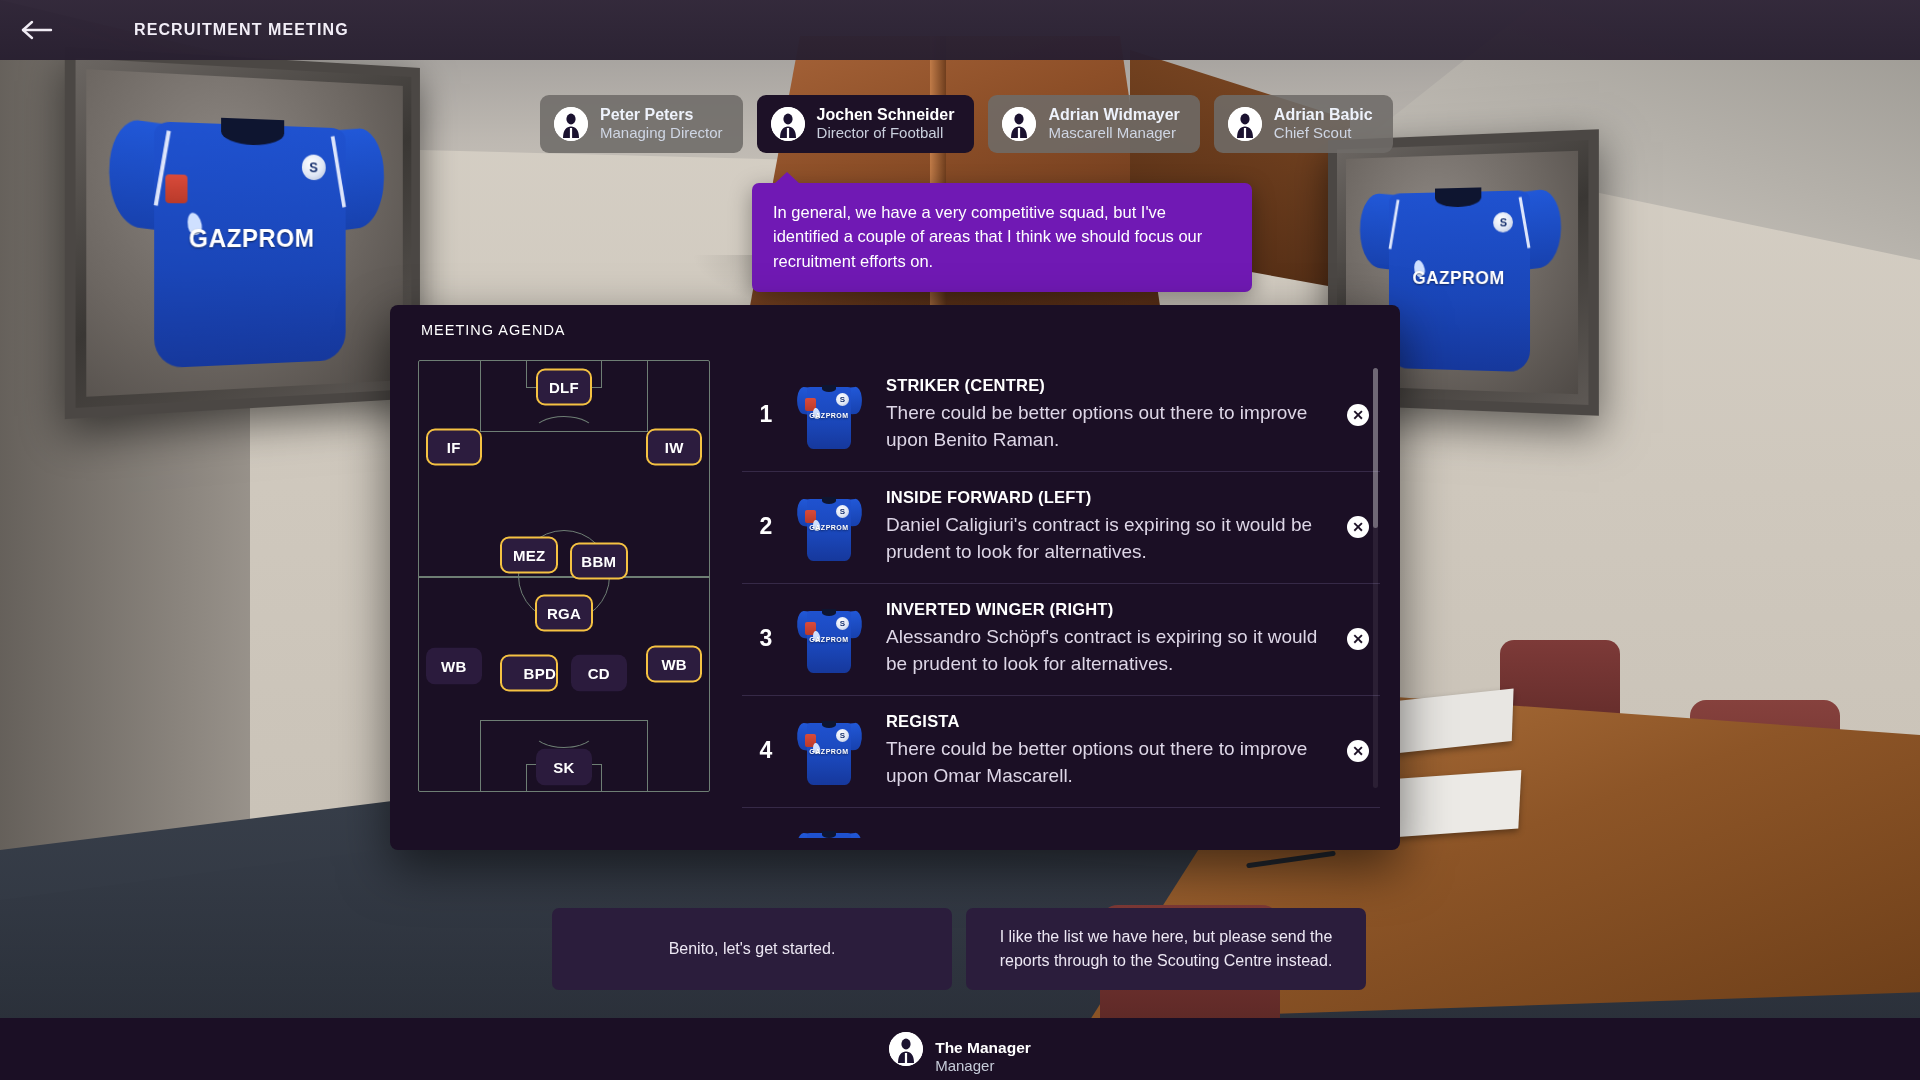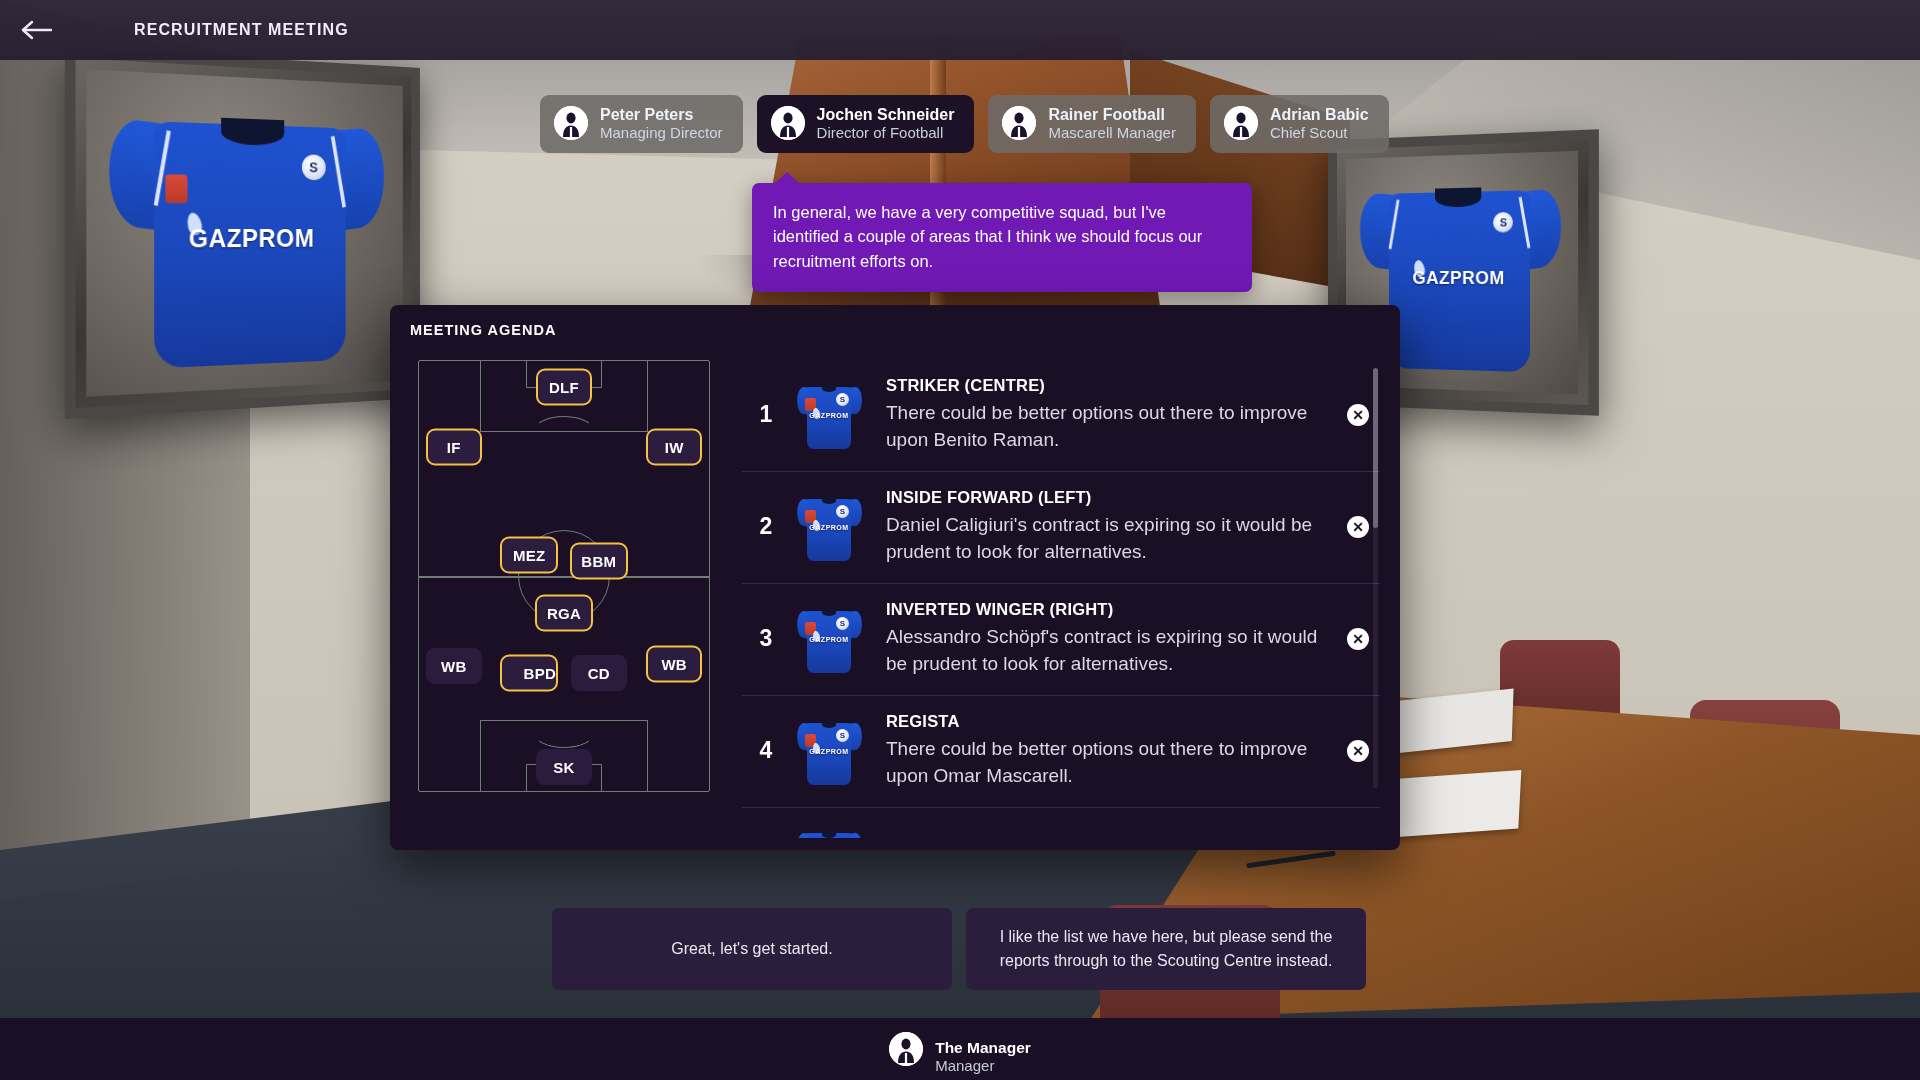--- a/index.html
+++ b/index.html
@@ -158,21 +158,21 @@
   .top-title {
     color: #f2eef7; font-size: 16px; font-weight: bold; letter-spacing: 1.1px;
     margin-left: 60px;
   }
 
   
   .staff-row {
     position: absolute; left: 540px; top: 95px; display: flex; gap: 14px; z-index: 30;
   }
   .staff-card {
-    display: flex; align-items: flex-start; gap: 12px;
+    display: flex; align-items: center; gap: 12px;
     padding: 11px 20px 11px 14px; border-radius: 9px;
     background: rgba(110,107,104,.88);
     min-height: 58px; cursor: pointer;
   }
   .staff-card.active { background: #1d1127; }
   .staff-av {
     width: 34px; height: 34px; border-radius: 50%; background: #fff;
     display:flex; align-items:flex-end; justify-content:center; overflow:hidden; flex:0 0 auto;
   }
   .staff-name { color: #eef2fb; font-size: 16px; font-weight: bold; line-height: 1.12; }
@@ -194,22 +194,22 @@
   }
 
   
   .agenda {
     position: absolute; left: 390px; top: 305px; width: 1010px; height: 545px;
     background: #1b0f25; border-radius: 8px; z-index: 30;
     box-shadow: 0 18px 50px rgba(0,0,0,.55);
     overflow: hidden;
   }
   .agenda-title {
-    color: #ffffff; font-size: 14.5px; font-weight: bold; letter-spacing: 1px;
-    padding: 17px 0 0 20px;
+    color: #ffffff; font-size: 14.5px; font-weight: normal; letter-spacing: 1px;
+    padding: 17px 0 0 31px;
   }
   .agenda-body { display: flex; gap: 0; padding: 22px 16px 0 28px; height: 500px; }
 
   
   .pitch {
     position: relative; width: 292px; height: 432px; flex: 0 0 auto;
     background: #1a0f24; border: 1.5px solid #6e7e74; border-radius: 2px;
   }
   .pitch .line { position: absolute; background: #6e7e74; }
   .pitch .box {
@@ -424,21 +424,21 @@
     <div class="staff-card">
       <div class="staff-av">
         <svg width="34" height="34" viewBox="0 0 34 34">
           <circle cx="17" cy="17" r="17" fill="#ffffff"></circle>
           <ellipse cx="17" cy="12" rx="4.6" ry="5.4" fill="#1b1230"></ellipse>
           <path d="M9 31 C9 23 12.5 19.5 17 19.5 C21.5 19.5 25 23 25 31 Z" fill="#1b1230"></path>
           <rect x="15.9" y="21" width="2.2" height="10" fill="#ffffff"></rect>
         </svg>
       </div>
       <div>
-        <div class="staff-name">Rainer Football</div>
+        <div class="staff-name">Adrian Widmayer</div>
         <div class="staff-role">Mascarell Manager</div>
       </div>
     </div>
 
     <div class="staff-card">
       <div class="staff-av">
         <svg width="34" height="34" viewBox="0 0 34 34">
           <circle cx="17" cy="17" r="17" fill="#ffffff"></circle>
           <ellipse cx="17" cy="12" rx="4.6" ry="5.4" fill="#1b1230"></ellipse>
           <path d="M9 31 C9 23 12.5 19.5 17 19.5 C21.5 19.5 25 23 25 31 Z" fill="#1b1230"></path>
@@ -613,21 +613,21 @@
           <div class="arow-x"></div>
         </div>
 
         <div class="scrollbar"></div>
         <div class="scrollthumb"></div>
       </div>
     </div>
   </div>
 
   <div class="responses">
-    <div class="resp resp-a">Great, let's get started.</div>
+    <div class="resp resp-a">Benito, let's get started.</div>
     <div class="resp resp-b">I like the list we have here, but please send the reports through to the Scouting Centre instead.</div>
   </div>
 
 
   <div class="bottombar">
     <div class="mgr">
       <div class="mgr-av">
         <svg width="34" height="34" viewBox="0 0 34 34">
           <circle cx="17" cy="17" r="17" fill="#ffffff"></circle>
           <ellipse cx="17" cy="12" rx="4.6" ry="5.4" fill="#1b1230"></ellipse>

